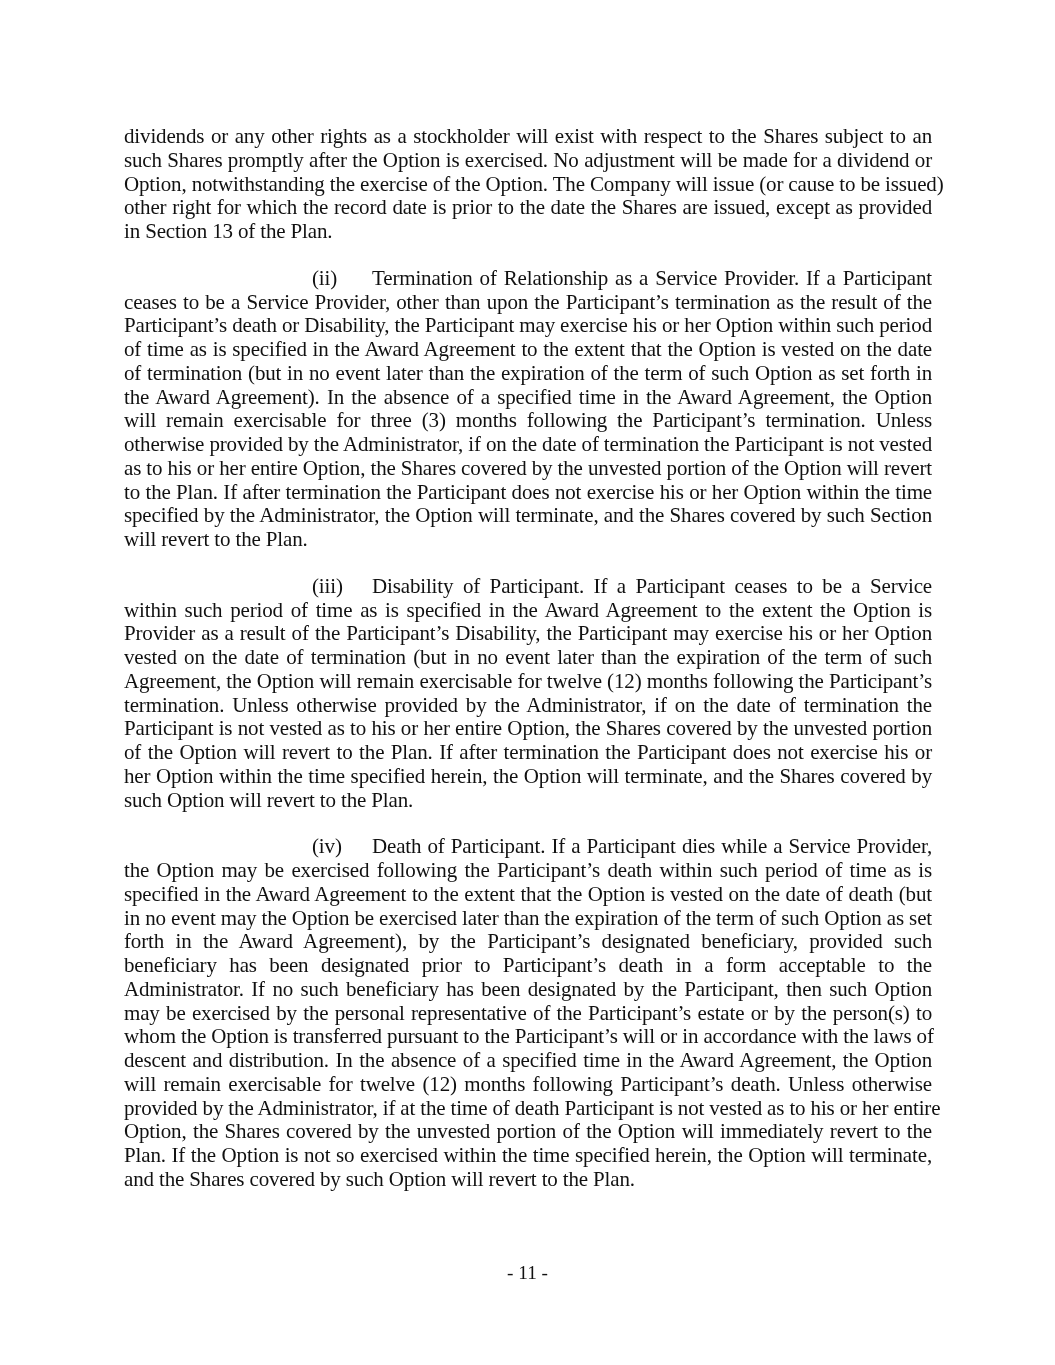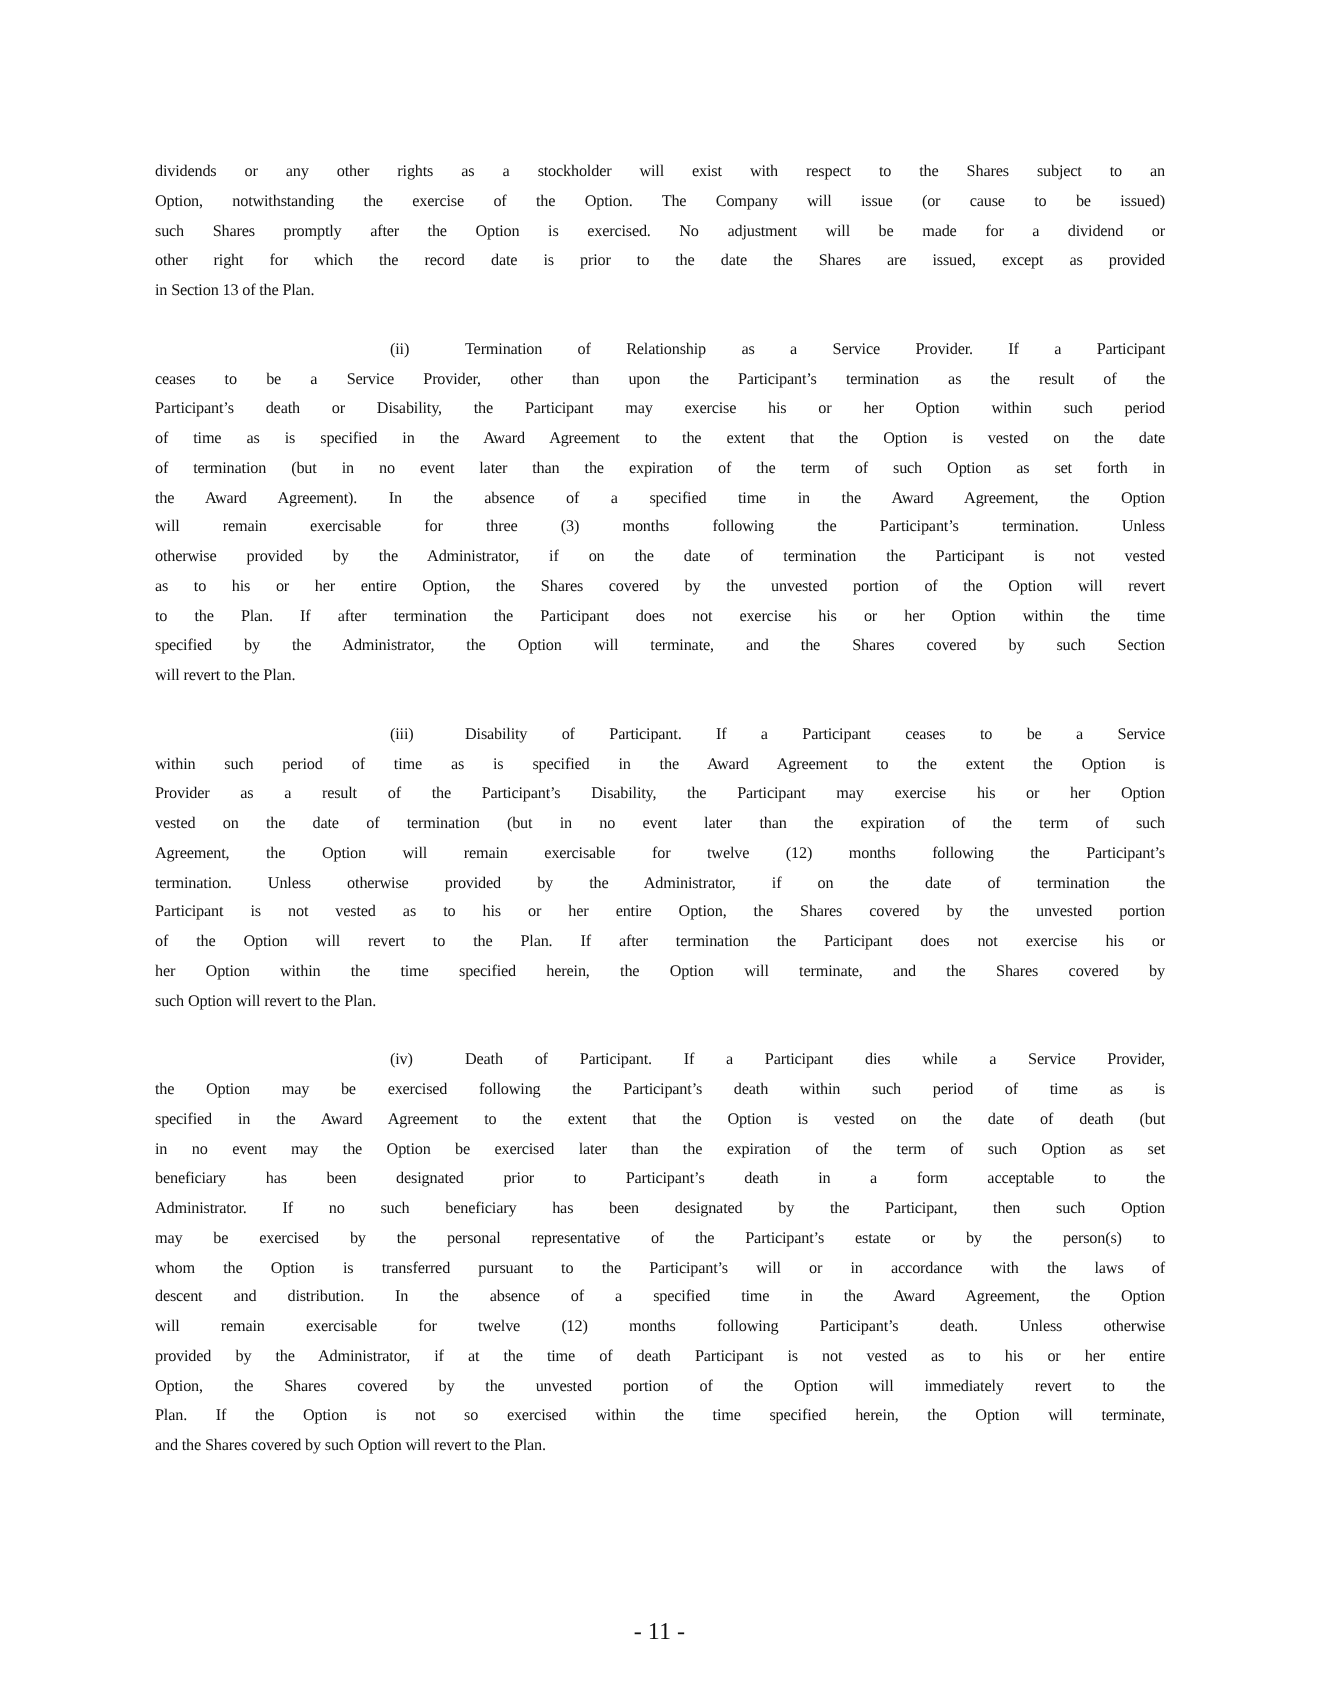--- a/index.html
+++ b/index.html
@@ -16,21 +16,21 @@
       color: #111111;
     }
     .page {
       position: absolute;
       left: 124px;
       top: 125px;
       width: 808px;
     }
     .para {
       margin: 0 0 23px 0;
-      font-size: 13px;
+      font-size: 21px;
       line-height: 23.75px;
       text-align: justify;
       letter-spacing: -0.15px;
     }
     .para .line {
       display: block;
       text-align: justify;
       text-align-last: justify;
       white-space: nowrap;
     }
@@ -46,35 +46,35 @@
       width: 60px;
     }
     .heading {
       text-underline-offset: 2px;
       text-decoration-thickness: 1px;
     }
     .page-number {
       position: absolute;
       left: 0;
       width: 1055px;
-      top: 1294px;
+      top: 1261px;
       text-align: center;
       font-size: 19.3px;
       line-height: 24px;
     }
   </style>
 </head>
 <body>
 
 <div class="page">
 
   <p class="para">
     <span class="line">dividends or any other rights as a stockholder will exist with respect to the Shares subject to an</span>
+    <span class="line">such Shares promptly after the Option is exercised.  No adjustment will be made for a dividend or</span>
     <span class="line">Option, notwithstanding the exercise of the Option.  The Company will issue (or cause to be issued)</span>
-    <span class="line">such Shares promptly after the Option is exercised.  No adjustment will be made for a dividend or</span>
     <span class="line">other right for which the record date is prior to the date the Shares are issued, except as provided</span>
     <span class="line last">in Section 13 of the Plan.</span>
   </p>
 
   <p class="para">
     <span class="line"><span class="indent"></span><span class="num">(ii)</span><span class="heading">Termination of Relationship as a Service Provider</span><span>.  If a Participant</span></span>
     <span class="line">ceases to be a Service Provider, other than upon the Participant’s termination as the result of the</span>
     <span class="line">Participant’s death or Disability, the Participant may exercise his or her Option within such period</span>
     <span class="line">of time as is specified in the Award Agreement to the extent that the Option is vested on the date</span>
     <span class="line">of termination (but in no event later than the expiration of the term of such Option as set forth in</span>
@@ -98,20 +98,21 @@
     <span class="line">of the Option will revert to the Plan.  If after termination the Participant does not exercise his or</span>
     <span class="line">her Option within the time specified herein, the Option will terminate, and the Shares covered by</span>
     <span class="line last">such Option will revert to the Plan.</span>
   </p>
 
   <p class="para">
     <span class="line"><span class="indent"></span><span class="num">(iv)</span><span class="heading">Death of Participant</span><span>.  If a Participant dies while a Service Provider,</span></span>
     <span class="line">the Option may be exercised following the Participant’s death within such period of time as is</span>
     <span class="line">specified in the Award Agreement to the extent that the Option is vested on the date of death (but</span>
     <span class="line">in no event may the Option be exercised later than the expiration of the term of such Option as set</span>
+    <span class="line">forth in the Award Agreement), by the Participant’s designated beneficiary, provided such</span>
     <span class="line">beneficiary has been designated prior to Participant’s death in a form acceptable to the</span>
     <span class="line">Administrator. If no such beneficiary has been designated by the Participant, then such Option</span>
     <span class="line">may be exercised by the personal representative of the Participant’s estate or by the person(s) to</span>
     <span class="line">whom the Option is transferred pursuant to the Participant’s will or in accordance with the laws of</span>
     <span class="line">descent and distribution.  In the absence of a specified time in the Award Agreement, the Option</span>
     <span class="line">will remain exercisable for twelve (12) months following Participant’s death.  Unless otherwise</span>
     <span class="line">provided by the Administrator, if at the time of death Participant is not vested as to his or her entire</span>
     <span class="line">Option, the Shares covered by the unvested portion of the Option will immediately revert to the</span>
     <span class="line">Plan.  If the Option is not so exercised within the time specified herein, the Option will terminate,</span>
     <span class="line last">and the Shares covered by such Option will revert to the Plan.</span>

